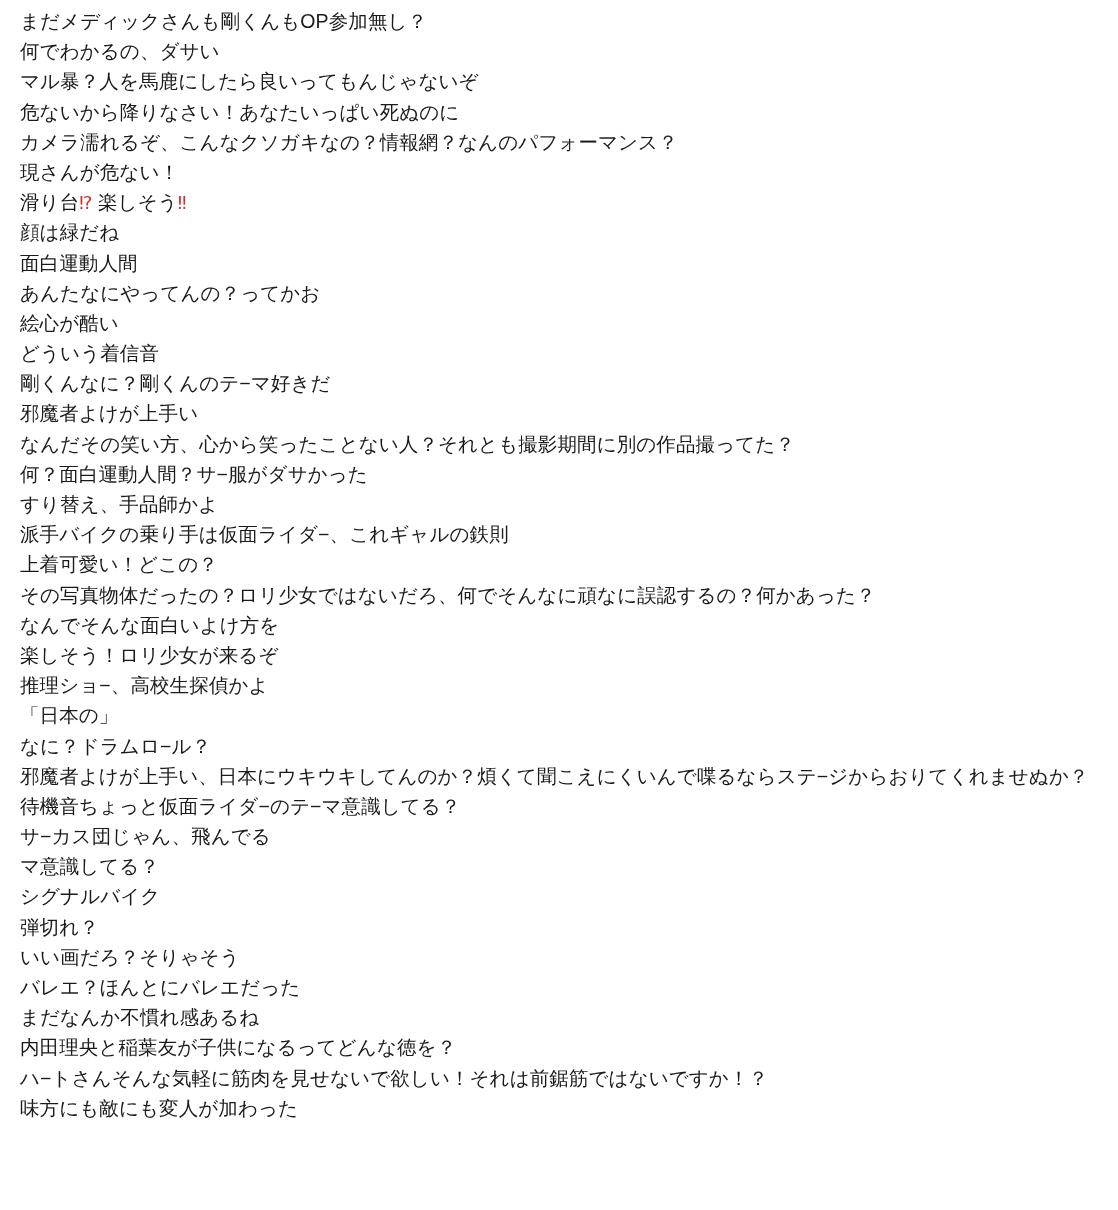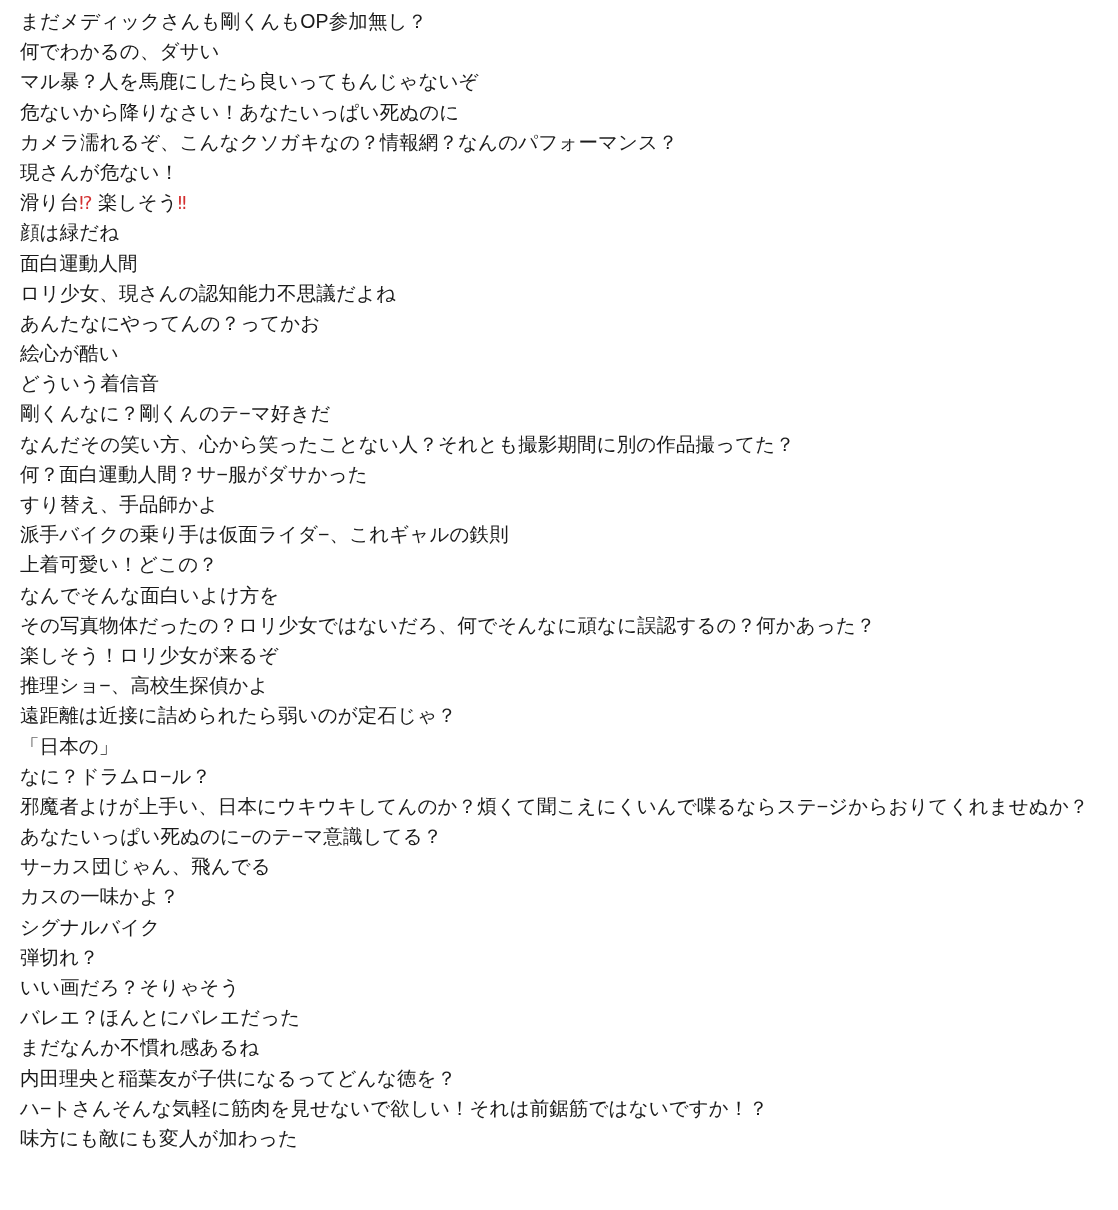--- a/index.html
+++ b/index.html
@@ -66,41 +66,40 @@
   <ul class="comment-list" id="comment-list">
       <li class="comment-row"><span class="comment-text">まだメディックさんも剛くんもOP参加無し？</span></li>
       <li class="comment-row"><span class="comment-text">何でわかるの、ダサい</span></li>
       <li class="comment-row"><span class="comment-text">マル暴？人を馬鹿にしたら良いってもんじゃないぞ</span></li>
       <li class="comment-row"><span class="comment-text">危ないから降りなさい！あなたいっぱい死ぬのに</span></li>
       <li class="comment-row"><span class="comment-text">カメラ濡れるぞ、こんなクソガキなの？情報網？なんのパフォーマンス？</span></li>
       <li class="comment-row"><span class="comment-text">現さんが危ない！</span></li>
       <li class="comment-row"><span class="comment-text">滑り台</span><span class="emoji">⁉</span><span class="comment-text"> 楽しそう</span><span class="emoji">‼</span></li>
       <li class="comment-row"><span class="comment-text">顔は緑だね</span></li>
       <li class="comment-row"><span class="comment-text">面白運動人間</span></li>
-      <li class="comment-row"><span class="comment-text">ロリ少女、現さんの認知能力不思議だよね</span></li>
       <li class="comment-row"><span class="comment-text">あんたなにやってんの？ってかお</span></li>
       <li class="comment-row"><span class="comment-text">絵心が酷い</span></li>
       <li class="comment-row"><span class="comment-text">どういう着信音</span></li>
       <li class="comment-row"><span class="comment-text">剛くんなに？剛くんのテ−マ好きだ</span></li>
+      <li class="comment-row"><span class="comment-text">邪魔者よけが上手い</span></li>
       <li class="comment-row"><span class="comment-text">なんだその笑い方、心から笑ったことない人？それとも撮影期間に別の作品撮ってた？</span></li>
       <li class="comment-row"><span class="comment-text">何？面白運動人間？サ−服がダサかった</span></li>
       <li class="comment-row"><span class="comment-text">すり替え、手品師かよ</span></li>
       <li class="comment-row"><span class="comment-text">派手バイクの乗り手は仮面ライダ−、これギャルの鉄則</span></li>
       <li class="comment-row"><span class="comment-text">上着可愛い！どこの？</span></li>
+      <li class="comment-row"><span class="comment-text">その写真物体だったの？ロリ少女ではないだろ、何でそんなに頑なに誤認するの？何かあった？</span></li>
       <li class="comment-row"><span class="comment-text">なんでそんな面白いよけ方を</span></li>
-      <li class="comment-row"><span class="comment-text">その写真物体だったの？ロリ少女ではないだろ、何でそんなに頑なに誤認するの？何かあった？</span></li>
       <li class="comment-row"><span class="comment-text">楽しそう！ロリ少女が来るぞ</span></li>
       <li class="comment-row"><span class="comment-text">推理ショ−、高校生探偵かよ</span></li>
-      <li class="comment-row"><span class="comment-text">遠距離は近接に詰められたら弱いのが定石じゃ？</span></li>
       <li class="comment-row"><span class="comment-text">「日本の」</span></li>
       <li class="comment-row"><span class="comment-text">なに？ドラムロ−ル？</span></li>
       <li class="comment-row"><span class="comment-text">邪魔者よけが上手い、日本にウキウキしてんのか？煩くて聞こえにくいんで喋るならステ−ジからおりてくれませぬか？</span></li>
-      <li class="comment-row"><span class="comment-text">あなたいっぱい死ぬのに−のテ−マ意識してる？</span></li>
+      <li class="comment-row"><span class="comment-text">待機音ちょっと仮面ライダ−のテ−マ意識してる？</span></li>
       <li class="comment-row"><span class="comment-text">サ−カス団じゃん、飛んでる</span></li>
-      <li class="comment-row"><span class="comment-text">カスの一味かよ？</span></li>
+      <li class="comment-row"><span class="comment-text">マ意識してる？</span></li>
       <li class="comment-row"><span class="comment-text">シグナルバイク</span></li>
       <li class="comment-row"><span class="comment-text">弾切れ？</span></li>
       <li class="comment-row"><span class="comment-text">いい画だろ？そりゃそう</span></li>
       <li class="comment-row"><span class="comment-text">バレエ？ほんとにバレエだった</span></li>
       <li class="comment-row"><span class="comment-text">まだなんか不慣れ感あるね</span></li>
       <li class="comment-row"><span class="comment-text">内田理央と稲葉友が子供になるってどんな徳を？</span></li>
       <li class="comment-row"><span class="comment-text">ハ−トさんそんな気軽に筋肉を見せないで欲しい！それは前鋸筋ではないですか！？</span></li>
       <li class="comment-row"><span class="comment-text">味方にも敵にも変人が加わった</span></li>
     </ul>
 </div>

